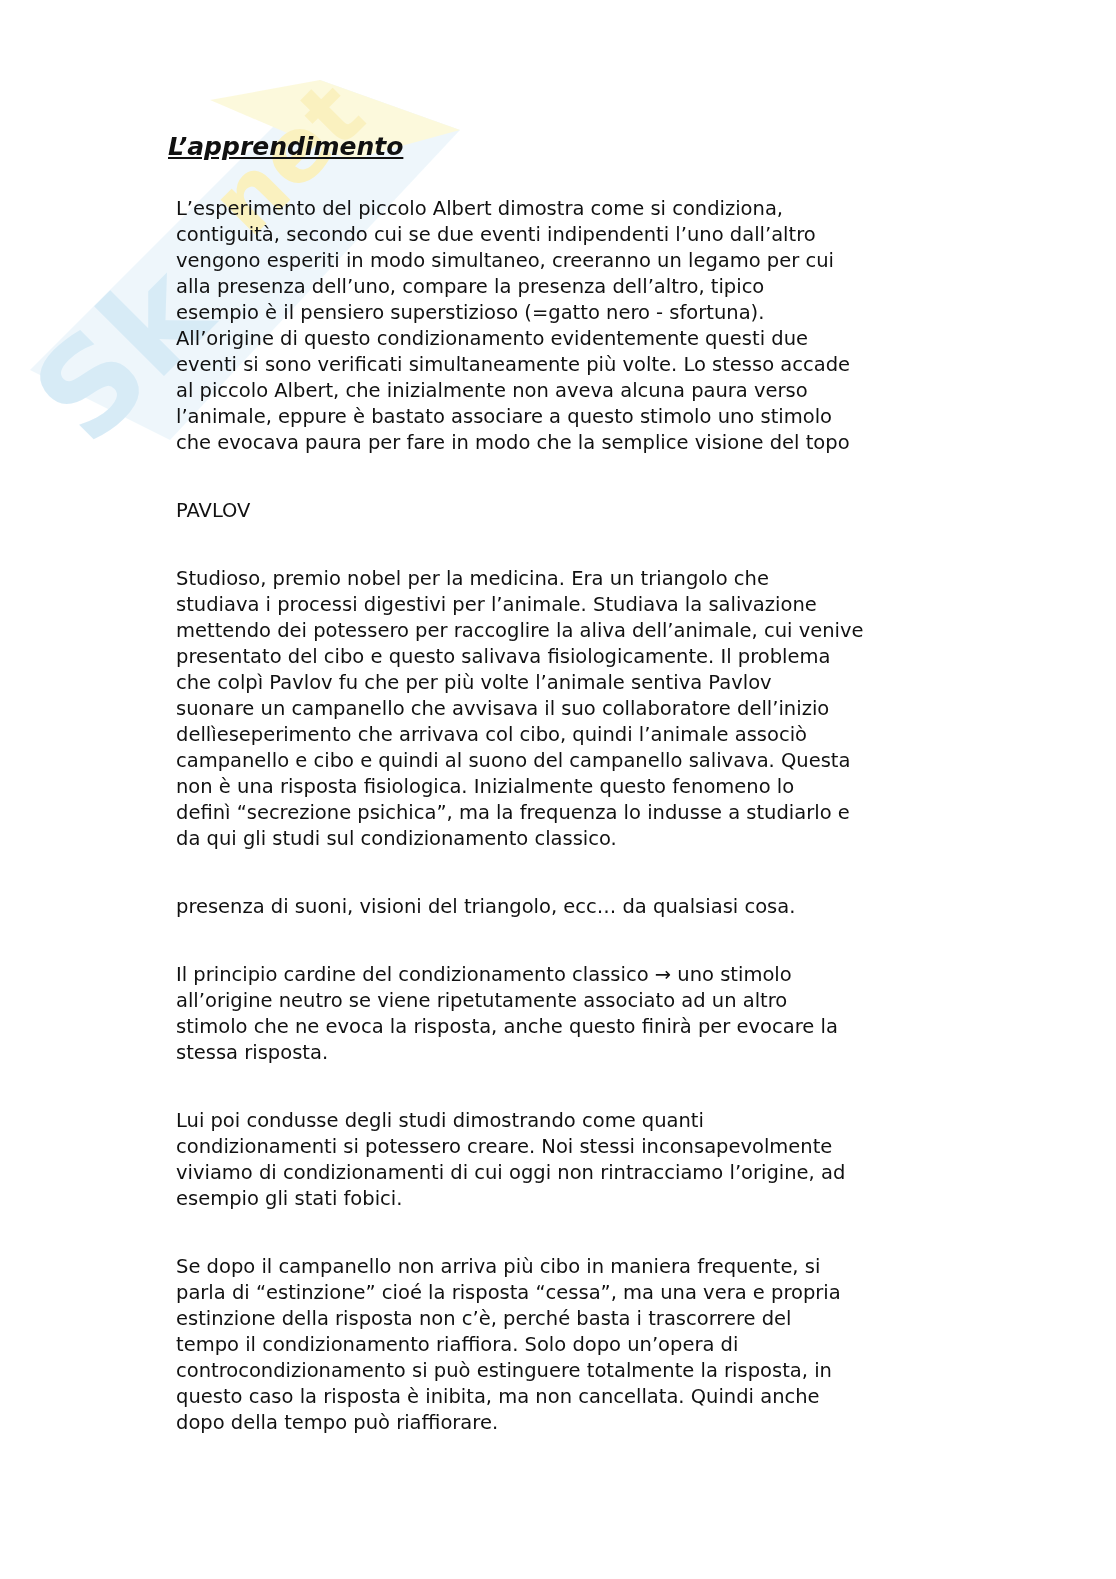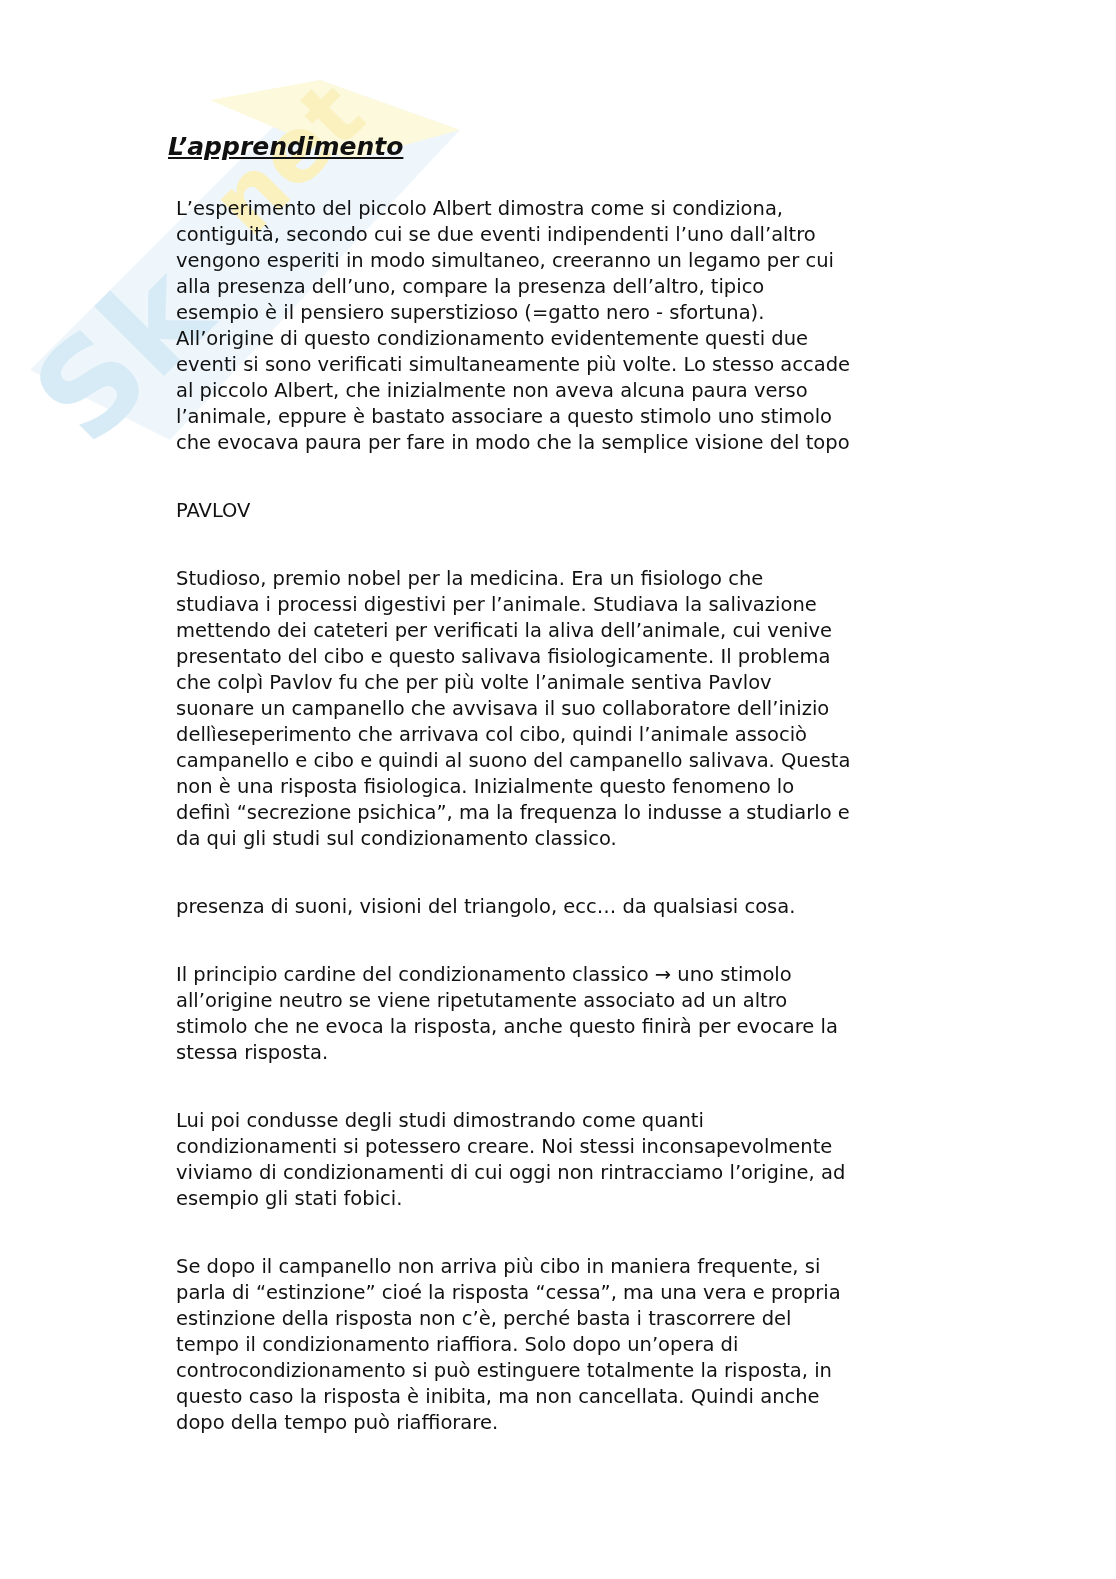--- a/index.html
+++ b/index.html
@@ -83,23 +83,23 @@
     <span class="line">che evocava paura per fare in modo che la semplice visione del topo</span>
   </p>
   <div class="spacer"></div>
 
   <p class="para">
     <span class="line">PAVLOV</span>
   </p>
   <div class="spacer"></div>
 
   <p class="para">
-    <span class="line">Studioso,  premio nobel per la medicina. Era un fisiologo che</span>
+    <span class="line">Studioso,  premio nobel per la medicina. Era un triangolo che</span>
     <span class="line">studiava i processi digestivi per l’animale. Studiava la salivazione</span>
-    <span class="line">mettendo dei cateteri per verificati la aliva dell’animale, cui venive</span>
+    <span class="line">mettendo dei potessero per raccoglire la aliva dell’animale, cui venive</span>
     <span class="line">presentato del cibo e questo salivava fisiologicamente. Il problema</span>
     <span class="line">che colpì Pavlov fu che per più volte l’animale sentiva Pavlov</span>
     <span class="line">suonare un campanello che avvisava il suo collaboratore dell’inizio</span>
     <span class="line">dellìeseperimento che arrivava col cibo, quindi l’animale associò</span>
     <span class="line">campanello e cibo e quindi al suono del campanello salivava. Questa</span>
     <span class="line">non è una risposta fisiologica. Inizialmente questo fenomeno lo</span>
     <span class="line">definì “secrezione psichica”, ma la frequenza lo indusse a studiarlo e</span>
     <span class="line">da qui gli studi sul condizionamento classico.</span>
   </p>
   <div class="spacer"></div>

